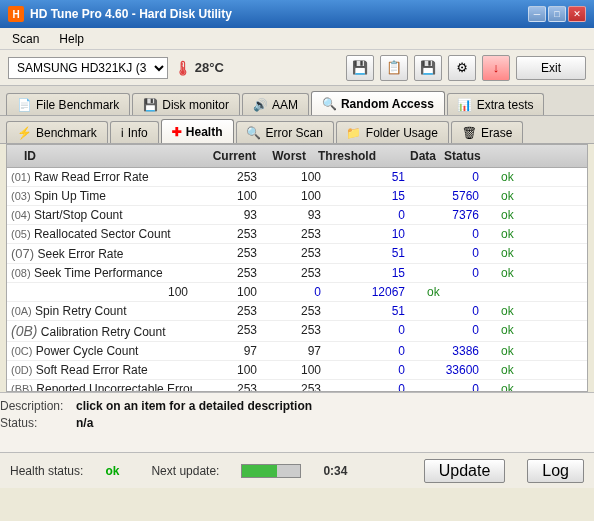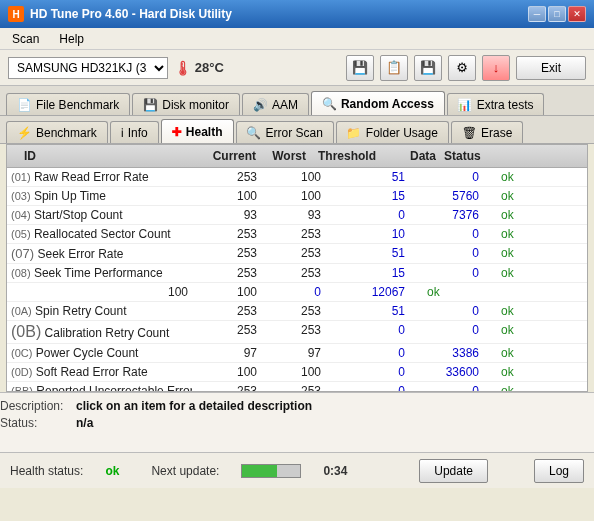--- a/index.html
+++ b/index.html
@@ -261,23 +261,22 @@
       background: #44bb44;
     }
     .timer { font-size: 12px; color: #333; font-weight: bold; }
     .status-spacer { flex: 1; }
     .action-btn {
       height: 24px;
       padding: 0 14px;
       border: 1px solid #888;
       background: linear-gradient(to bottom, #fff, #ddd);
       cursor: pointer;
-      font-size: 12px;
+      font-size: 16px;
       border-radius: 2px;
-      margin-left: 24px;
     }
 
     
     .table-body::-webkit-scrollbar { width: 14px; }
     .table-body::-webkit-scrollbar-track { background: #f0f0f0; }
     .table-body::-webkit-scrollbar-thumb { background: #bbb; border: 1px solid #aaa; }
   </style>
 </head>
 <body>
 
@@ -432,21 +431,21 @@
     </div>
       <div class="table-row">
       <div class="td"><span style="color:#666;font-size:11px;">(0A)</span> Spin Retry Count</div>
       <div class="td numeric">253</div>
       <div class="td numeric">253</div>
       <div class="td blue">51</div>
       <div class="td blue">0</div>
       <div class="td status">ok</div>
     </div>
       <div class="table-row">
-      <div class="td"><span style="color:#666;font-size:16px;">(0B)</span> Calibration Retry Count</div>
+      <div class="td"><span style="color:#666;font-size:14px;font-style:italic;">(0B)</span> Calibration Retry Count</div>
       <div class="td numeric">253</div>
       <div class="td numeric">253</div>
       <div class="td blue">0</div>
       <div class="td blue">0</div>
       <div class="td status">ok</div>
     </div>
       <div class="table-row">
       <div class="td"><span style="color:#666;font-size:11px;">(0C)</span> Power Cycle Count</div>
       <div class="td numeric">97</div>
       <div class="td numeric">97</div>

